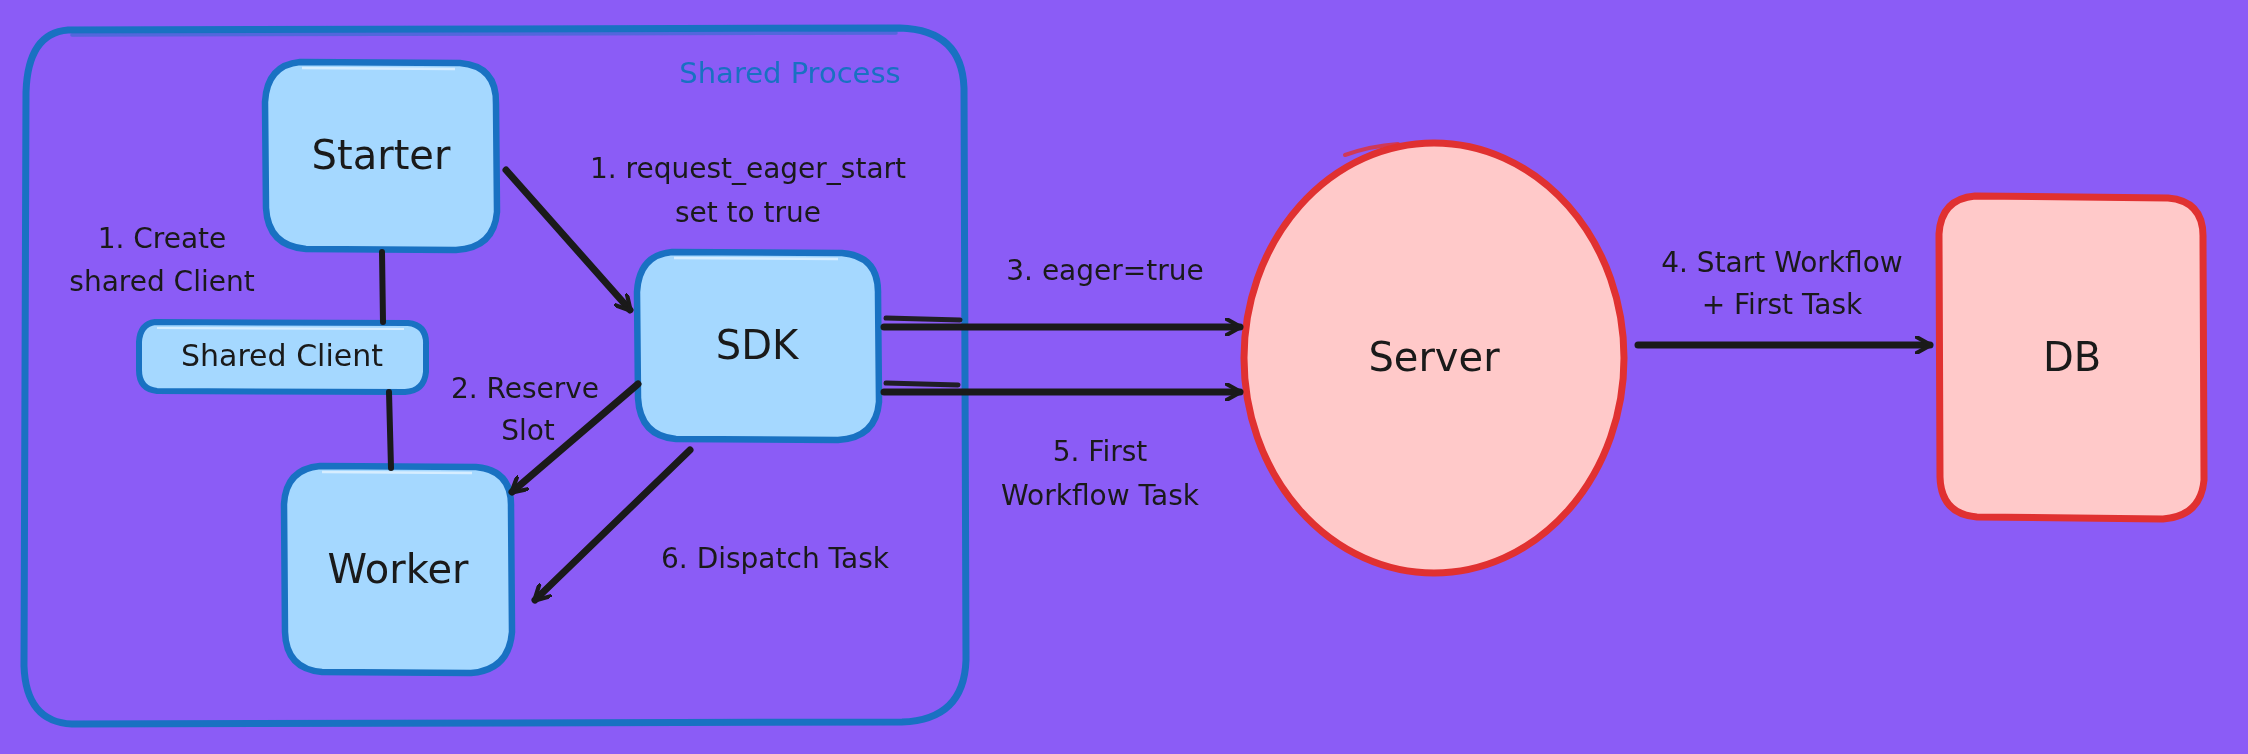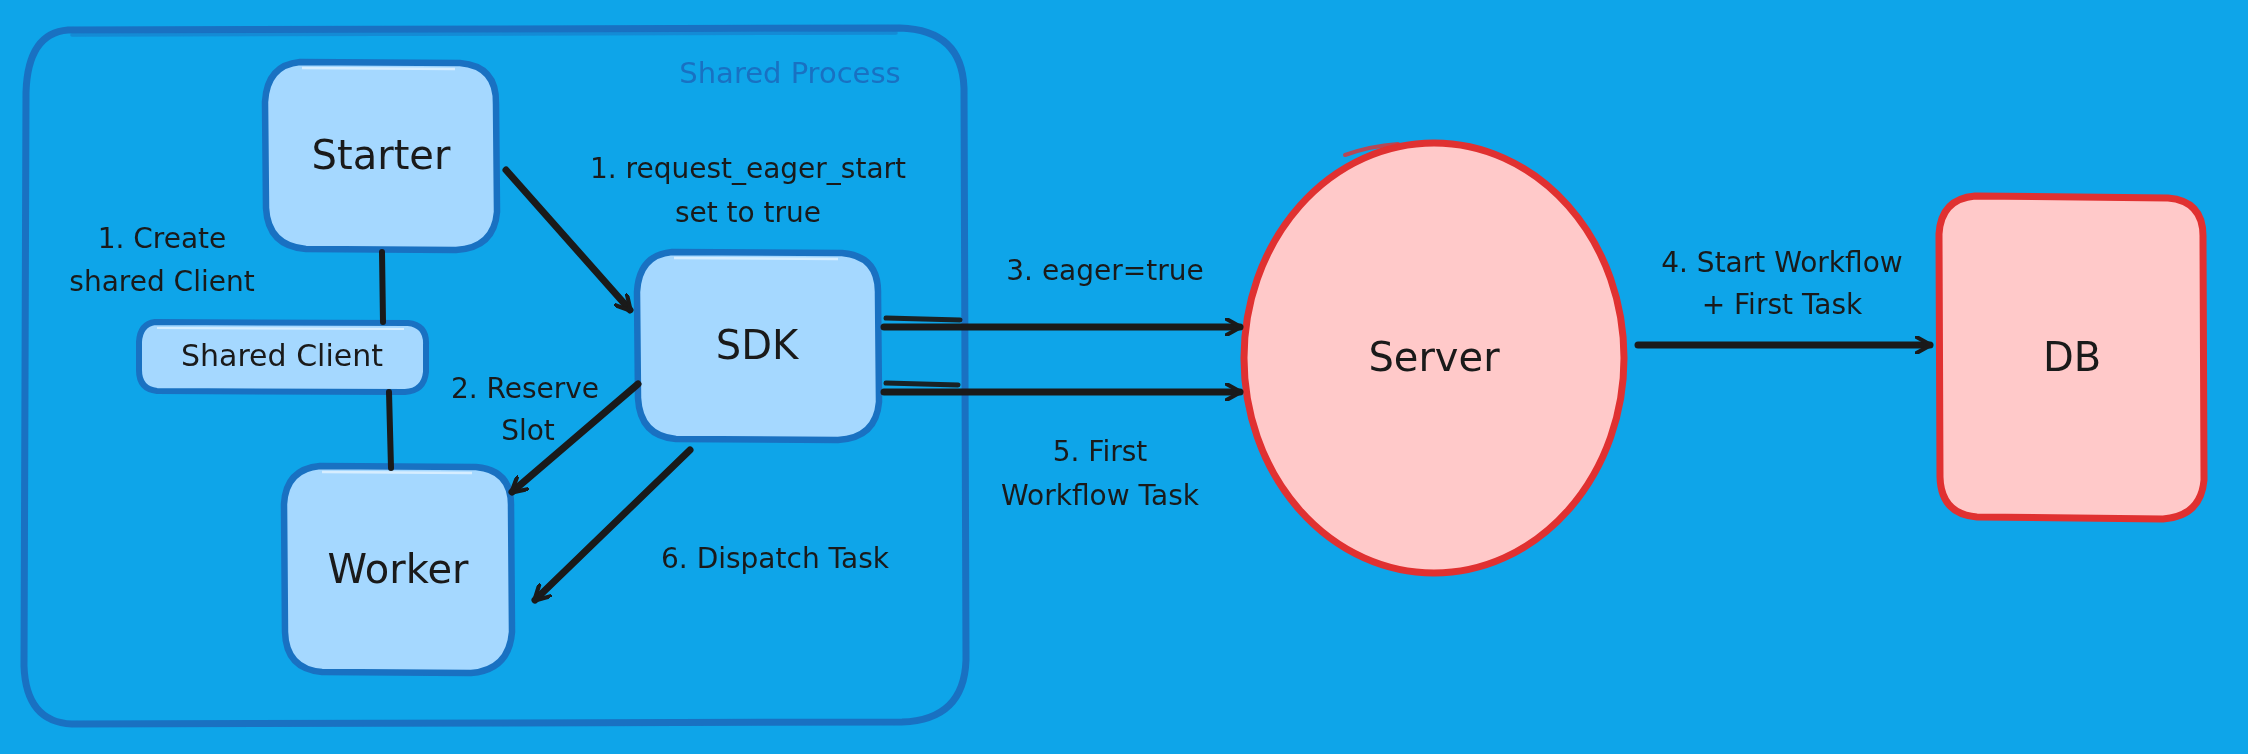--- a/index.html
+++ b/index.html
@@ -7,21 +7,21 @@
     padding: 0;
     background: #ffffff;
   }
   body {
     font-family: "DejaVu Sans", sans-serif;
   }
   #canvas {
     position: relative;
     width: 2248px;
     height: 754px;
-    background: #0ea5e9;
+    background: #8b5cf6;
     overflow: hidden;
   }
   #diagram-svg {
     position: absolute;
     left: 0;
     top: 0;
     width: 2248px;
     height: 754px;
   }
   .node-label {

